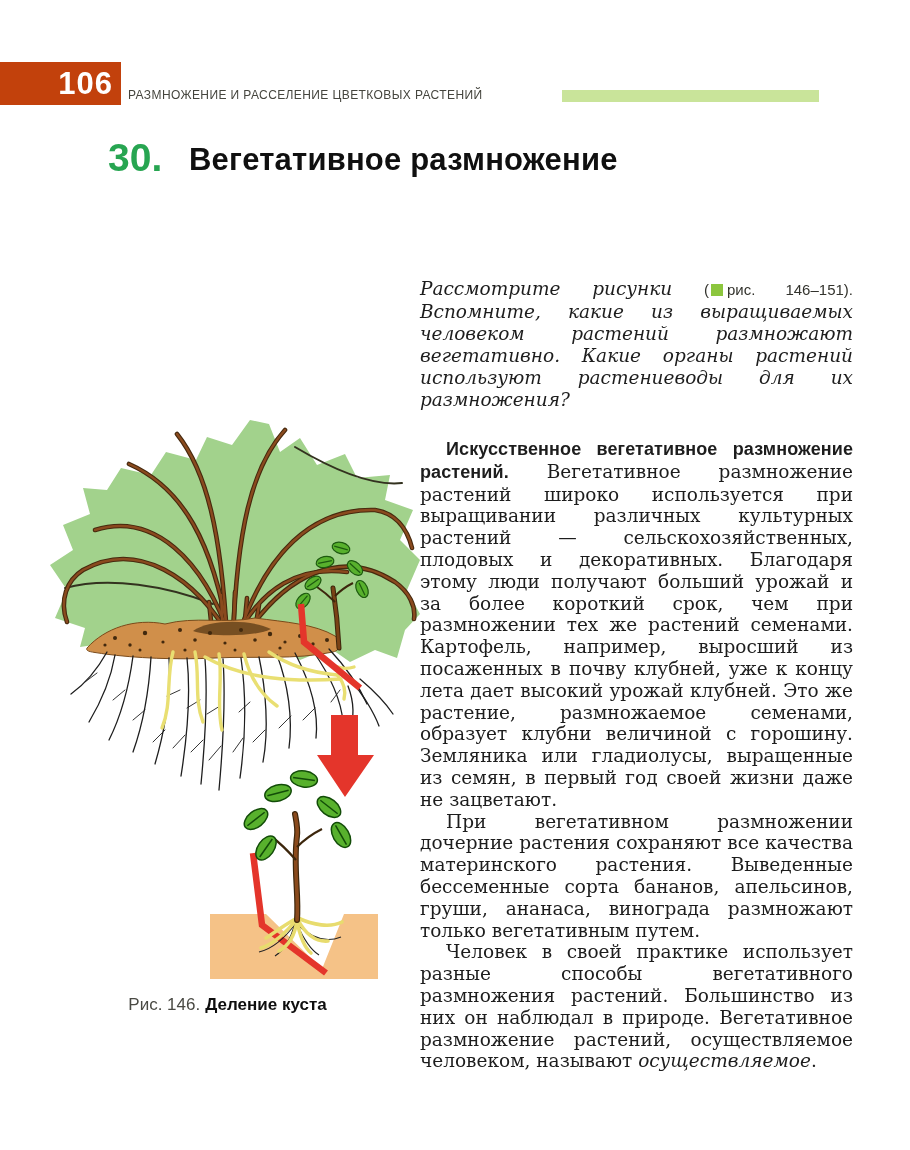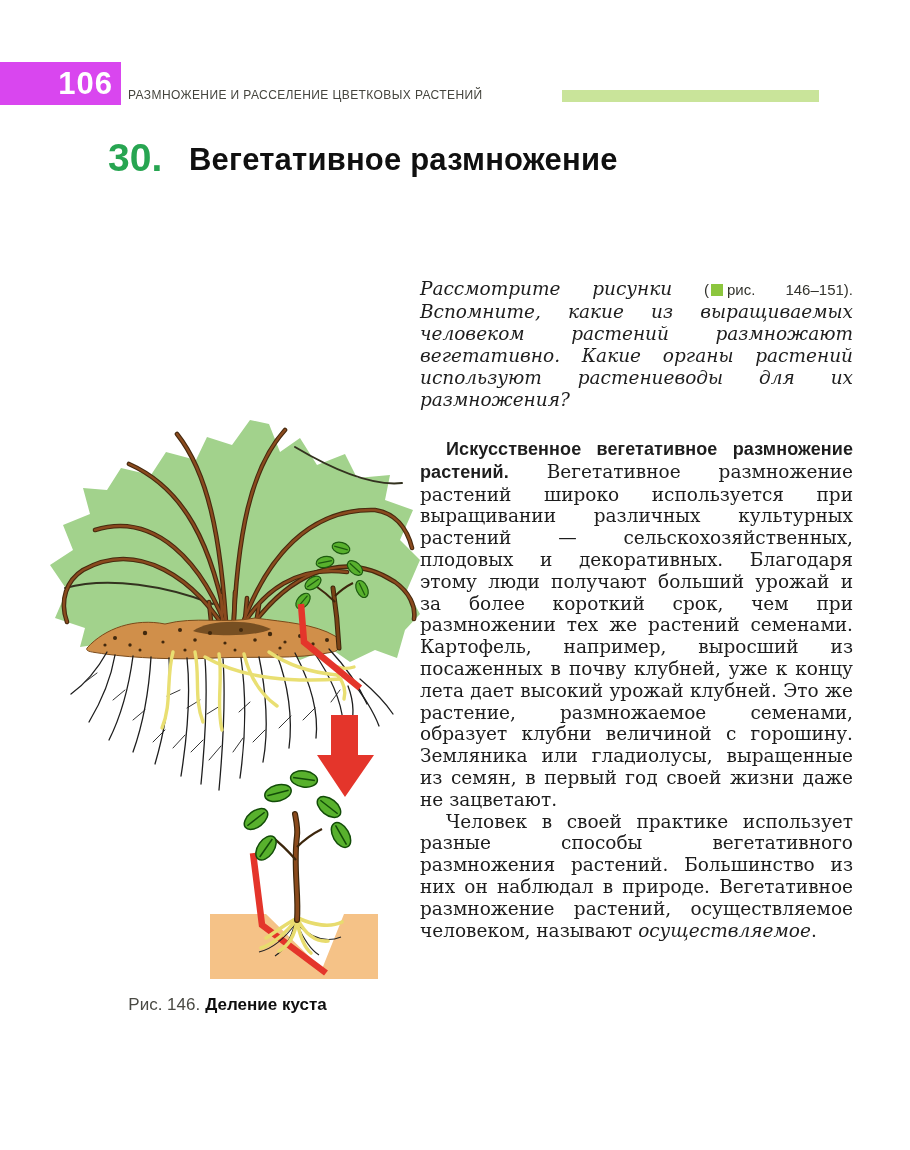--- a/index.html
+++ b/index.html
@@ -1,19 +1,19 @@
 <!DOCTYPE html>
 <html><head>
 <meta charset="utf-8">
 <style>
   html,body{margin:0;padding:0;background:#ffffff;}
   .page{position:relative;width:910px;height:1150px;background:#ffffff;overflow:hidden;
         font-family:"Liberation Sans",sans-serif;}
   
-  .pagenum-box{position:absolute;left:0;top:62px;width:121px;height:43px;background:#d946ef;
+  .pagenum-box{position:absolute;left:0;top:62px;width:121px;height:43px;background:#c2410c;
                display:flex;align-items:center;justify-content:flex-end;padding-right:8px;box-sizing:border-box;}
   .pagenum-box span{color:#ffffff;font-weight:bold;font-size:31px;letter-spacing:1px;}
   .chapter{position:absolute;left:128px;top:88px;font-size:12px;color:#45453e;letter-spacing:.4px;}
   .green-bar{position:absolute;left:562px;top:90px;width:257px;height:12px;background:#c9e49a;}
   
   .section-num{position:absolute;left:108px;top:136px;font-size:39px;font-weight:bold;color:#27a551;}
   .section-title{position:absolute;left:189px;top:136px;width:560px;font-size:31px;font-weight:bold;
                  color:#101010;line-height:48px;letter-spacing:.2px;}
   
   .textcol{position:absolute;left:420px;top:278px;width:433px;color:#1d1d1d;}
@@ -262,17 +262,18 @@
 
   <div class="caption">
     <span class="cap-label">Рис. 146.</span><span class="cap-title">Деление куста</span>
   </div>
 
   <div class="textcol">
     <p class="intro"><span>Рассмотрите рисунки </span><span class="figref"><span>(</span><span class="sq"></span><span>рис. 146–151).</span></span><span> Вспомните, какие из выращиваемых человеком растений размножают вегетативно. Какие органы растений используют растениеводы для их размножения?</span></p>
 
     <p class="bodyp"><span class="lead">Искусственное вегетативное размножение растений.</span><span> Вегетативное размножение растений широко используется при выращивании различных культурных растений — сельскохозяйственных, плодовых и декоративных. Благодаря этому люди получают больший урожай и за более короткий срок, чем при размножении тех же растений семенами. Картофель, например, выросший из посаженных в почву клубней, уже к концу лета дает высокий урожай клубней. Это же растение, размножаемое семенами, образует клубни величиной с горошину. Земляника или гладиолусы, выращенные из семян, в первый год своей жизни даже не зацветают.</span></p>
 
+    <p class="bodyp">При вегетативном размножении дочерние растения сохраняют все качества материнского растения. Выведенные бессеменные сорта бананов, апельсинов, груши, ананаса, винограда размножают только вегетативным путем.</p>
 
     <p class="bodyp"><span>Человек в своей практике использует разные способы вегетативного размножения растений. Большинство из них он наблюдал в природе. Вегетативное размножение растений, осуществляемое человеком, называют </span><span class="it">осуществляемое</span><span>.</span></p>
   </div>
 
 </div>
 
 </body></html>

